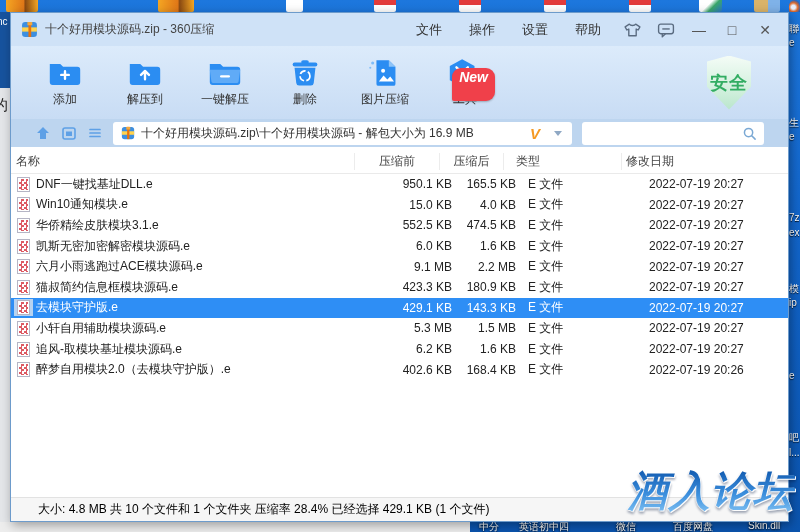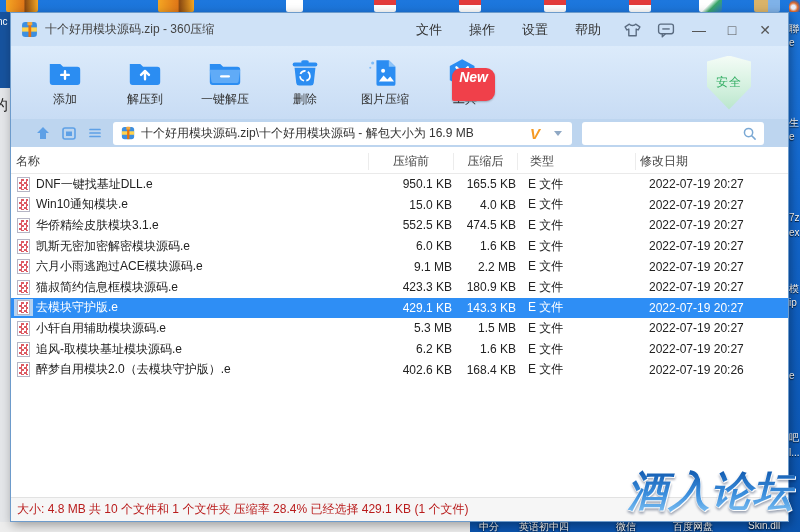--- a/index.html
+++ b/index.html
@@ -40,38 +40,38 @@
   .tool-btn { width:80px; display:flex; flex-direction:column; align-items:center; gap:2px; position:relative; }
   .tool-btn svg { width:38px; height:31px; display:block; }
   .tool-label { font-size:12px; color:#333; white-space:nowrap; }
   .badge-new { position:absolute; top:-9px; right:10px; background:#f0404a; color:#fff; font-size:14px;
                font-weight:bold; font-style:italic; padding:1px 7px 16px; border-radius:9px 9px 9px 2px;
                box-shadow:0 1px 2px rgba(0,0,0,.25);margin-top:19px; }
   .safe-shield { margin-left:auto; margin-right:20px; width:50px; height:54px; position:relative;
                  clip-path:polygon(50% 0, 94% 11%, 94% 58%, 50% 100%, 6% 58%, 6% 11%);
                  background:linear-gradient(180deg,#f4fcf6 0%, #cdeeda 70%, #b9e6cc 100%);
                  display:flex; align-items:center; justify-content:center; }
-  .safe-txt { font-size:12px; font-weight:normal; color:#33ad63; letter-spacing:1px; }
+  .safe-txt { font-size:18px; font-weight:bold; color:#33ad63; letter-spacing:1px; }
 
   .addressbar { height:28px; flex:none; background:#bdd5ef; display:flex; align-items:center; padding:0 24px; gap:10px; }
   .nav-ic { width:16px; height:16px; flex:none; }
   .address-box { flex:1; height:23px; background:#fff; border-radius:3px; display:flex; align-items:center;
                  padding:0 8px; gap:6px; min-width:0; }
   .address-txt { font-size:12px; color:#333; white-space:nowrap; overflow:hidden; }
   .vip-v { margin-left:auto; font-size:15px; font-weight:bold; font-style:italic; color:#f59a23; flex:none; }
   .caret { width:0; height:0; border-left:4px solid transparent; border-right:4px solid transparent;
            border-top:5px solid #8fa8c4; margin:0 2px 0 8px; flex:none; }
   .search-box { width:182px; height:23px; background:#fff; border-radius:3px; display:flex; align-items:center;
                 padding:0 7px; flex:none; }
   .search-box input { border:none; outline:none; flex:1; font-size:12px; min-width:0;
                       font-family:"Liberation Sans",sans-serif; }
 
   .content { flex:1; background:#fff; overflow:hidden; padding-top:2px; }
   .list-header { display:flex; align-items:center; height:25px; font-size:12px; color:#444;
-                 border-bottom:1px solid #eaeaea; padding-right:23px; }
+                 border-bottom:1px solid #eaeaea; padding-right:37px; }
   .list-header > span { border-left:1px solid #ececec; height:17px; line-height:17px; }
   .list-header > .c-name { border-left:none; }
 
   .row { display:flex; align-items:center; height:20.6px; font-size:12px; color:#222; padding-right:24px; }
   .row.selected { background:#2e8ef5; color:#fff; }
 
   .c-name { flex:1; display:flex; align-items:center; gap:5px; padding-left:5px; min-width:0;
             white-space:nowrap; overflow:hidden; }
   .c-before { width:85px; flex:none; text-align:right; white-space:nowrap; }
   .c-after  { width:64px; flex:none; text-align:right; white-space:nowrap; }
@@ -83,21 +83,21 @@
   .ficon { width:15px; height:14px; flex:none; position:relative; }
   .ficon.folder { background:linear-gradient(180deg,#fbe38c,#e9b94e); border:1px solid #c9a13e; border-radius:1px 2px 2px 2px; margin-top:2px; }
   .ficon.folder::before { content:""; position:absolute; left:-1px; top:-4px; width:7px; height:3px;
                           background:#e9c055; border:1px solid #c9a13e; border-bottom:none; border-radius:2px 2px 0 0; }
   .ficon.efile { background:#fff; border:1px solid #b5b5c5; height:15px; width:13px; margin:0 1px; }
   .ficon.efile::after { content:""; position:absolute; inset:1px;
                         background:repeating-conic-gradient(#dd5a64 0% 25%, #ffffff 0% 50%) 0 0/5px 5px; }
   .row.selected .ficon { box-shadow:0 0 0 3px #b7d3f1; }
 
   .statusbar { height:24px; flex:none; background:#f6f6f6; border-top:1px solid #e2e2e2;
-               display:flex; align-items:center; padding:0 6px; font-size:12px; color:#b91c1c; white-space:nowrap; }
+               display:flex; align-items:center; padding:0 27px; font-size:12px; color:#000000; white-space:nowrap; }
 
   .watermark { position:absolute; right:5px; bottom:13px; z-index:50; font-size:41px; font-weight:bold;
                font-style:italic; letter-spacing:1px; white-space:nowrap;
                background:linear-gradient(180deg,#155fb4 15%, #3c8fdd 55%, #7fc0f2 90%);
                -webkit-background-clip:text; background-clip:text; color:transparent;
                filter:drop-shadow(1px 1px 0 rgba(255,255,255,.95)) drop-shadow(-1px 0 0 rgba(255,255,255,.6)) drop-shadow(0 2px 1px rgba(0,20,60,.35)); }
 </style>
 </head>
 <body>
 

